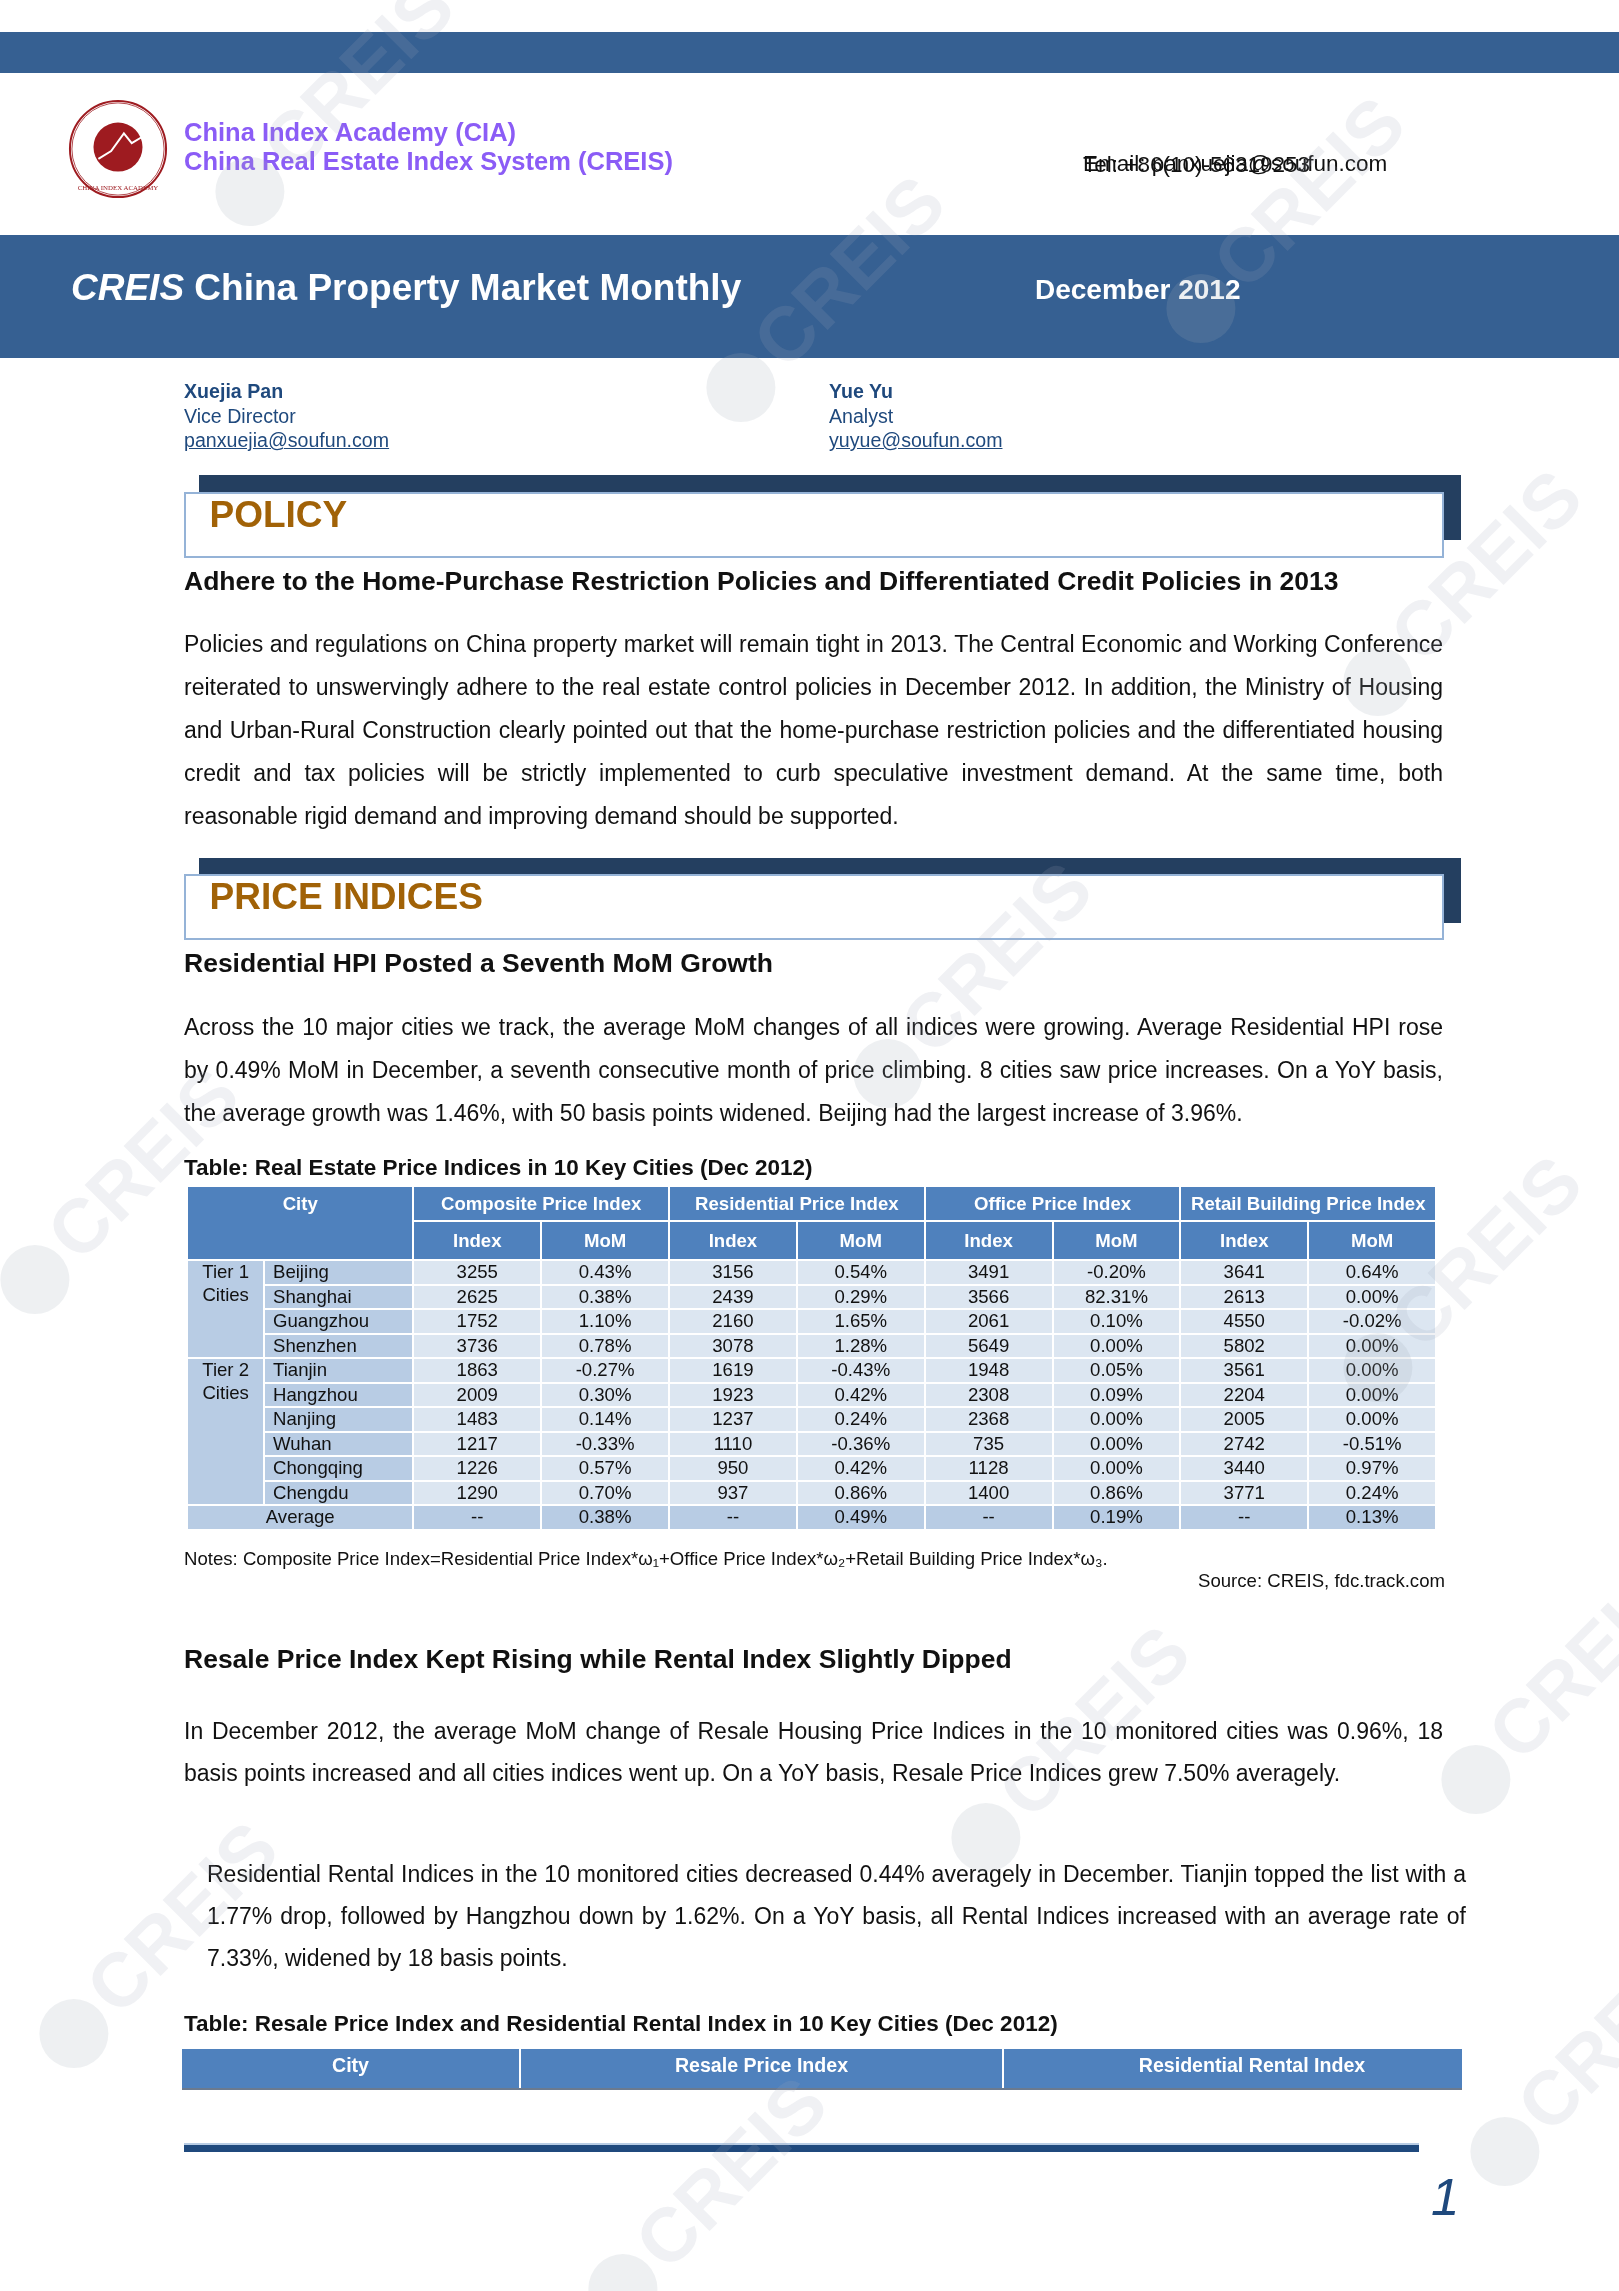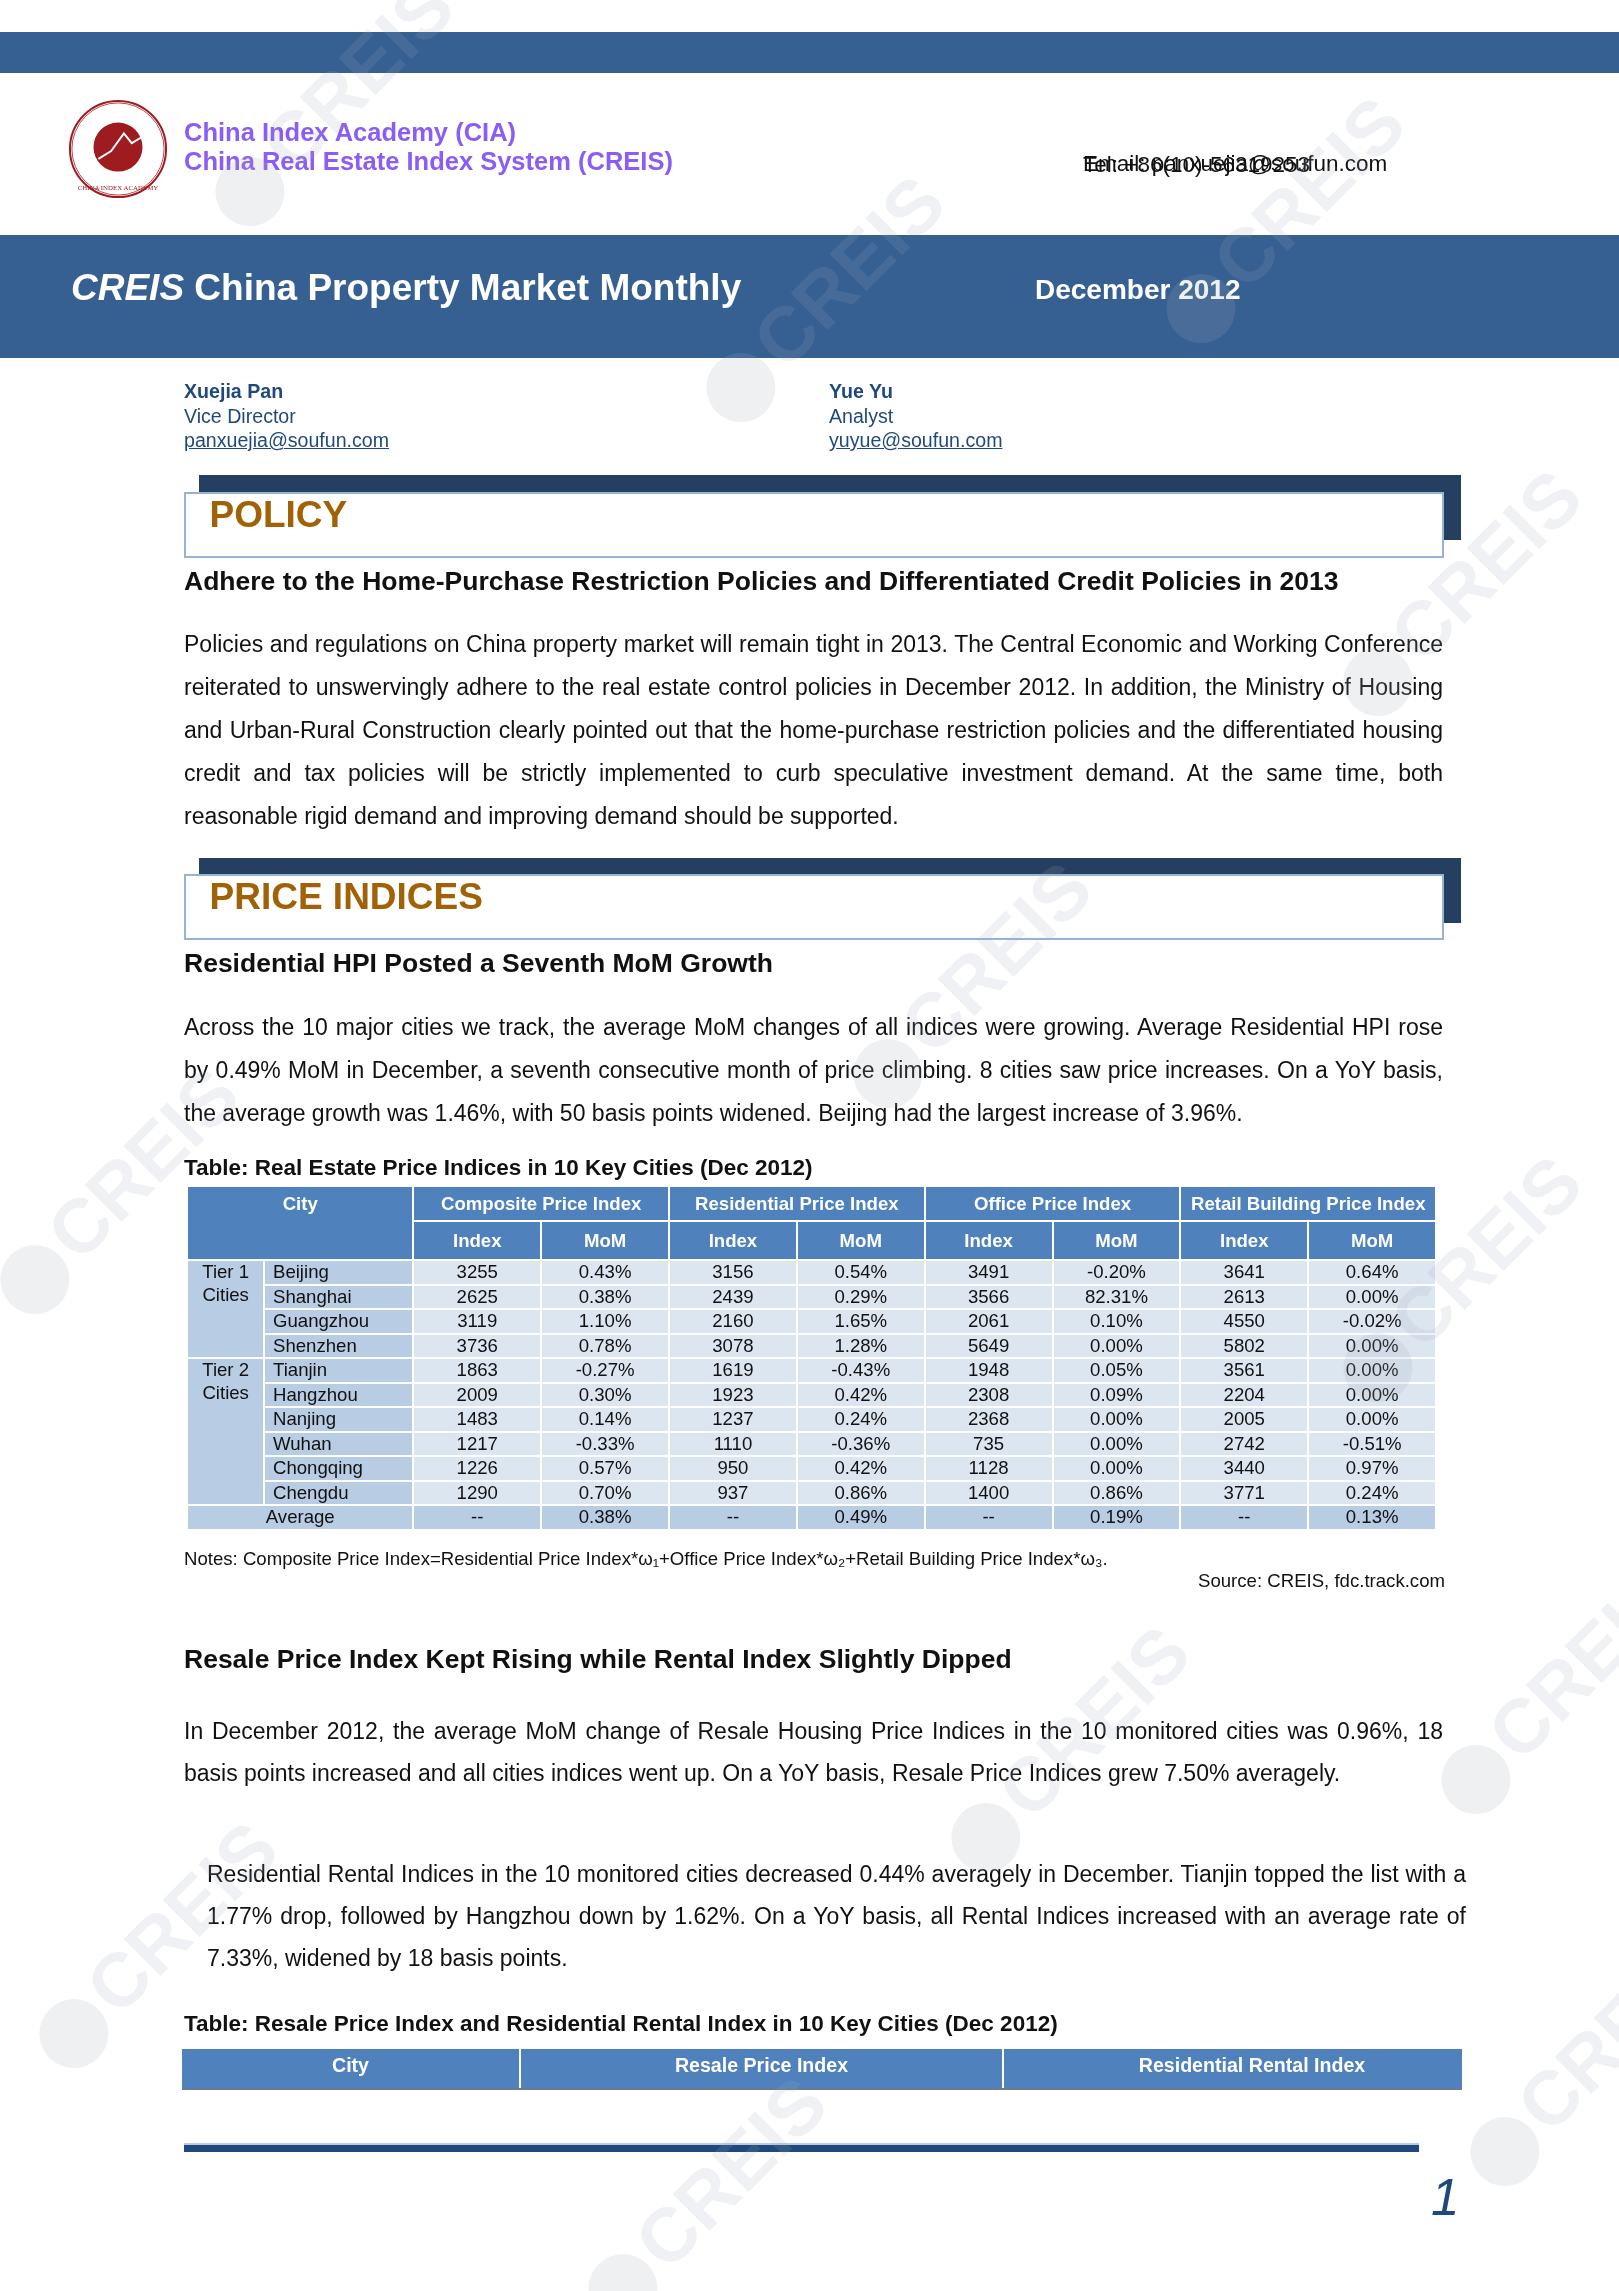--- a/index.html
+++ b/index.html
@@ -173,21 +173,21 @@
         <td class="val">0.38%</td>
         <td class="val">2439</td>
         <td class="val">0.29%</td>
         <td class="val">3566</td>
         <td class="val">82.31%</td>
         <td class="val">2613</td>
         <td class="val">0.00%</td>
       </tr>
       <tr>
         <td class="city">Guangzhou</td>
-        <td class="val">3119</td>
+        <td class="val">1752</td>
         <td class="val">1.10%</td>
         <td class="val">2160</td>
         <td class="val">1.65%</td>
         <td class="val">2061</td>
         <td class="val">0.10%</td>
         <td class="val">4550</td>
         <td class="val">-0.02%</td>
       </tr>
       <tr>
         <td class="city">Shenzhen</td>

